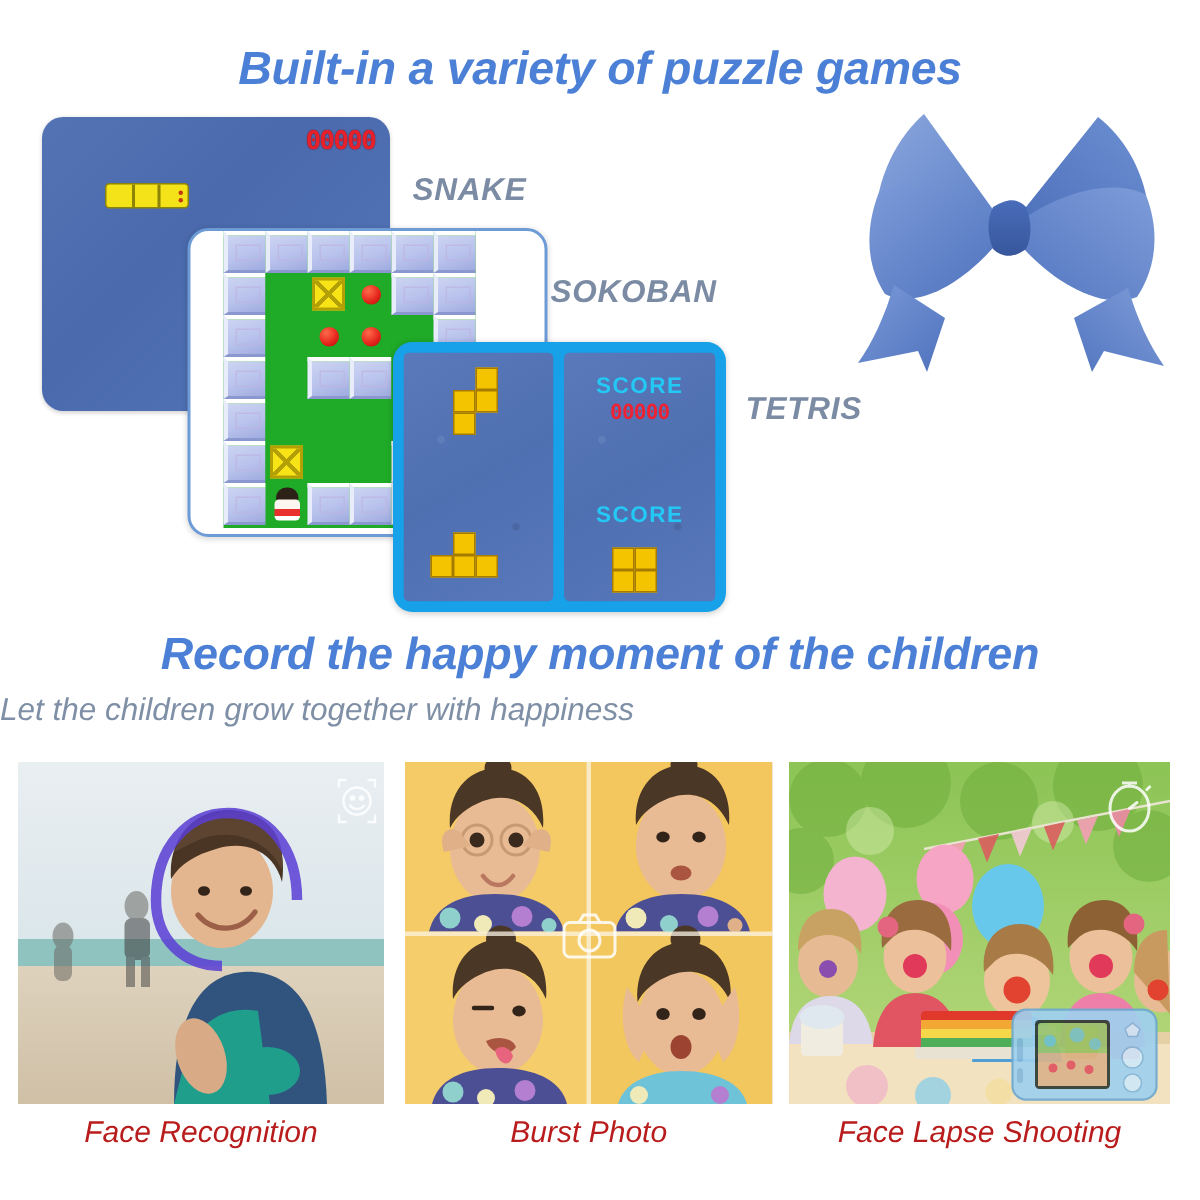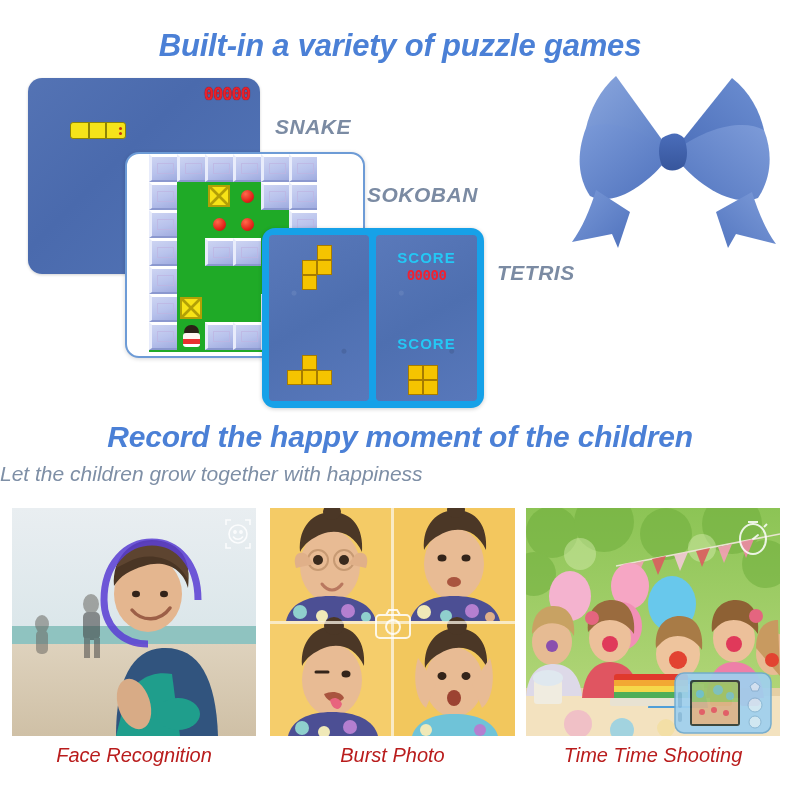--- a/index.html
+++ b/index.html
@@ -715,15 +715,15 @@
     <svg class="photo-icon" style="left:204px; top:6px;" width="46" height="46" viewBox="0 0 46 46">
       <g fill="none" stroke="#ffffff" stroke-width="2" opacity=".92">
         <ellipse cx="23" cy="25" rx="13" ry="15"></ellipse>
         <path d="M18,8 L28,8"></path>
         <path d="M23,8 L23,11"></path>
         <path d="M34,13 L37,10"></path>
         <path d="M23,25 L28,21" stroke-linecap="round"></path>
       </g>
     </svg>
   </div>
-  <div class="photo-caption" id="caption-lapse">Time Time Shooting</div>
+  <div class="photo-caption" id="caption-lapse">Face Lapse Shooting</div>
 
 </div>
 
 </body></html>

